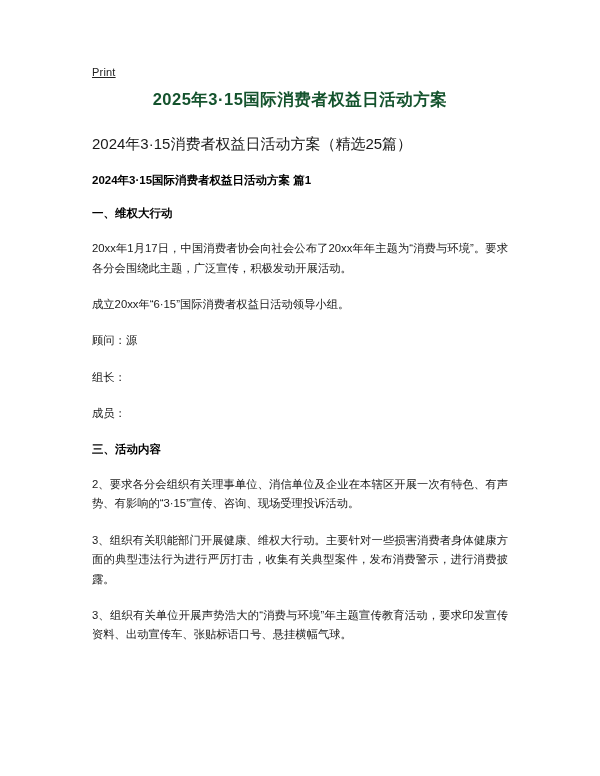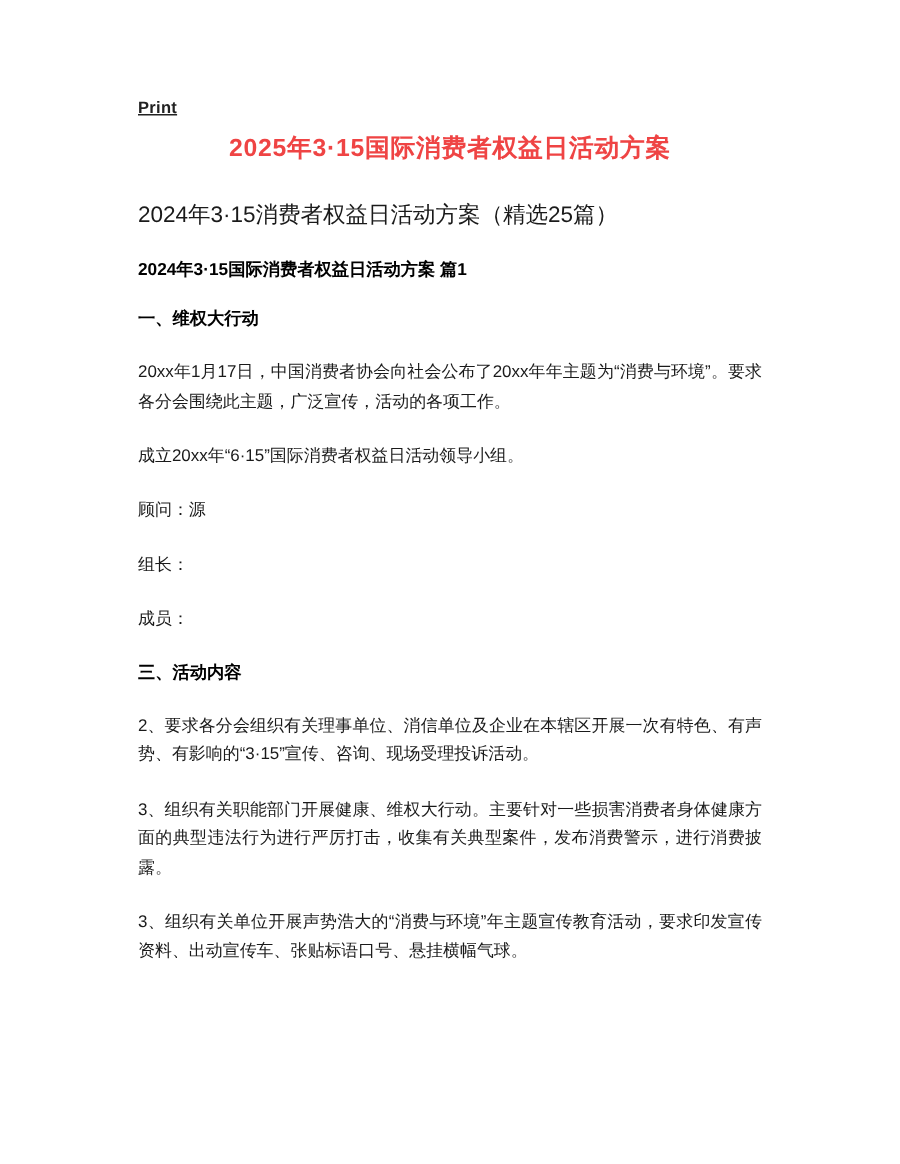--- a/index.html
+++ b/index.html
@@ -21,35 +21,34 @@
     box-sizing: border-box;
     padding: 0;
   }
   .print-link {
     position: absolute;
     top: 66px;
     left: 92px;
     font-size: 11px;
     color: #222222;
     letter-spacing: 0.2px;
-    font-weight: bold;
   }
   .doc-body {
     position: absolute;
     top: 88px;
     left: 92px;
     width: 416px;
   }
   .doc-title {
     font-size: 16.5px;
     font-weight: bold;
     text-align: center;
     letter-spacing: 0.5px;
     margin: 0 0 22px 0;
-    color: #ef4444;
+    color: #14532d;
     line-height: 1.4;
   }
   .subtitle {
     font-size: 15px;
     margin: 0 0 16px 0;
     color: #1a1a1a;
     line-height: 1.5;
   }
   .sect-title {
     font-size: 11.5px;
@@ -83,21 +82,21 @@
   <div class="doc-body">
 
     <h1 class="doc-title">2025年3·15国际消费者权益日活动方案</h1>
 
     <p class="subtitle">2024年3·15消费者权益日活动方案（精选25篇）</p>
 
     <p class="sect-title">2024年3·15国际消费者权益日活动方案 篇1</p>
 
     <div>
       <p class="heading">一、维权大行动</p>
-      <p class="para">20xx年1月17日，中国消费者协会向社会公布了20xx年年主题为“消费与环境”。要求各分会围绕此主题，广泛宣传，活动的各项工作。</p>
+      <p class="para">20xx年1月17日，中国消费者协会向社会公布了20xx年年主题为“消费与环境”。要求各分会围绕此主题，广泛宣传，积极发动开展活动。</p>
       <p class="para">成立20xx年“6·15”国际消费者权益日活动领导小组。</p>
       <p class="para">顾问：源</p>
       <p class="para">组长：</p>
       <p class="para">成员：</p>
       <p class="heading">三、活动内容</p>
       <p class="para">2、要求各分会组织有关理事单位、消信单位及企业在本辖区开展一次有特色、有声势、有影响的“3·15”宣传、咨询、现场受理投诉活动。</p>
       <p class="para">3、组织有关职能部门开展健康、维权大行动。主要针对一些损害消费者身体健康方面的典型违法行为进行严厉打击，收集有关典型案件，发布消费警示，进行消费披露。</p>
       <p class="para">3、组织有关单位开展声势浩大的“消费与环境”年主题宣传教育活动，要求印发宣传资料、出动宣传车、张贴标语口号、悬挂横幅气球。</p>
 
     </div>

